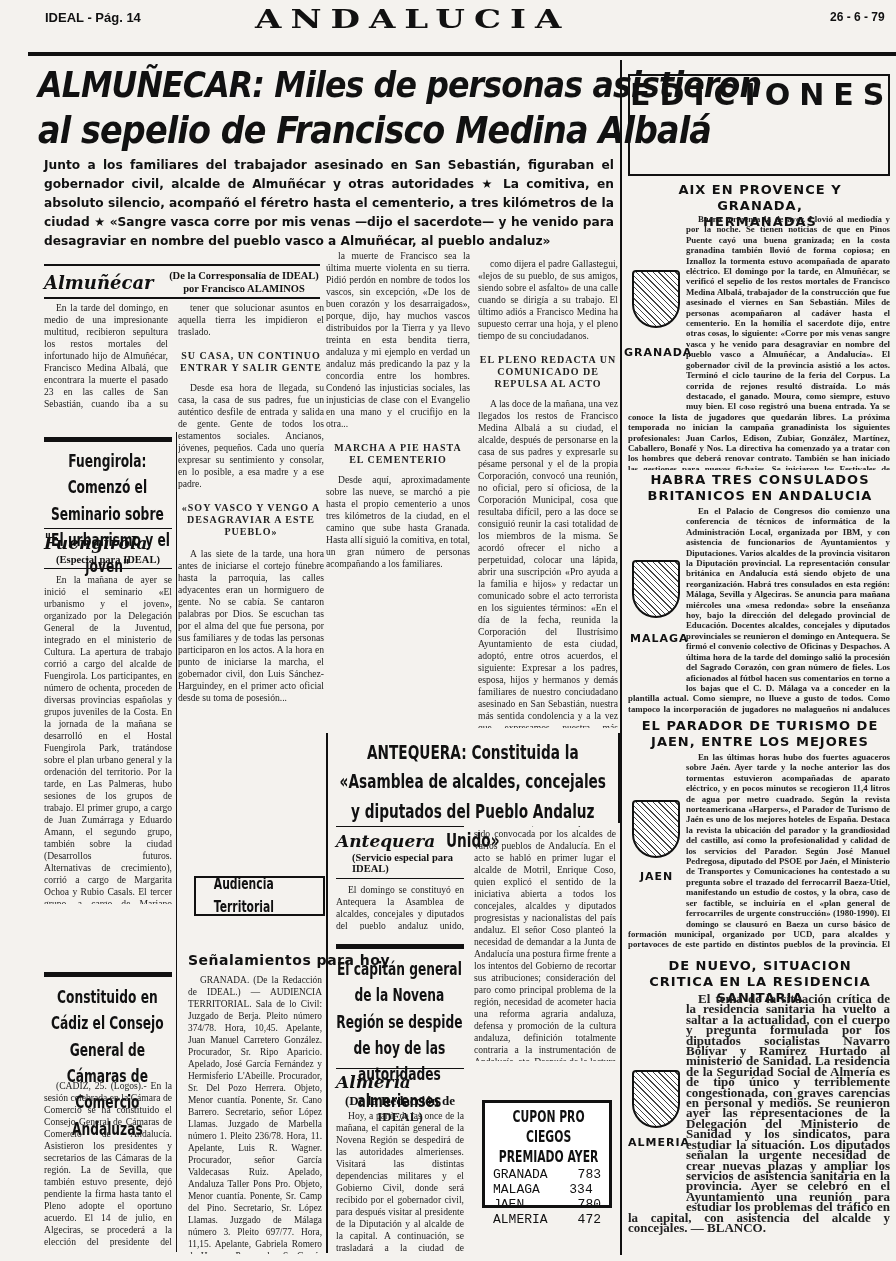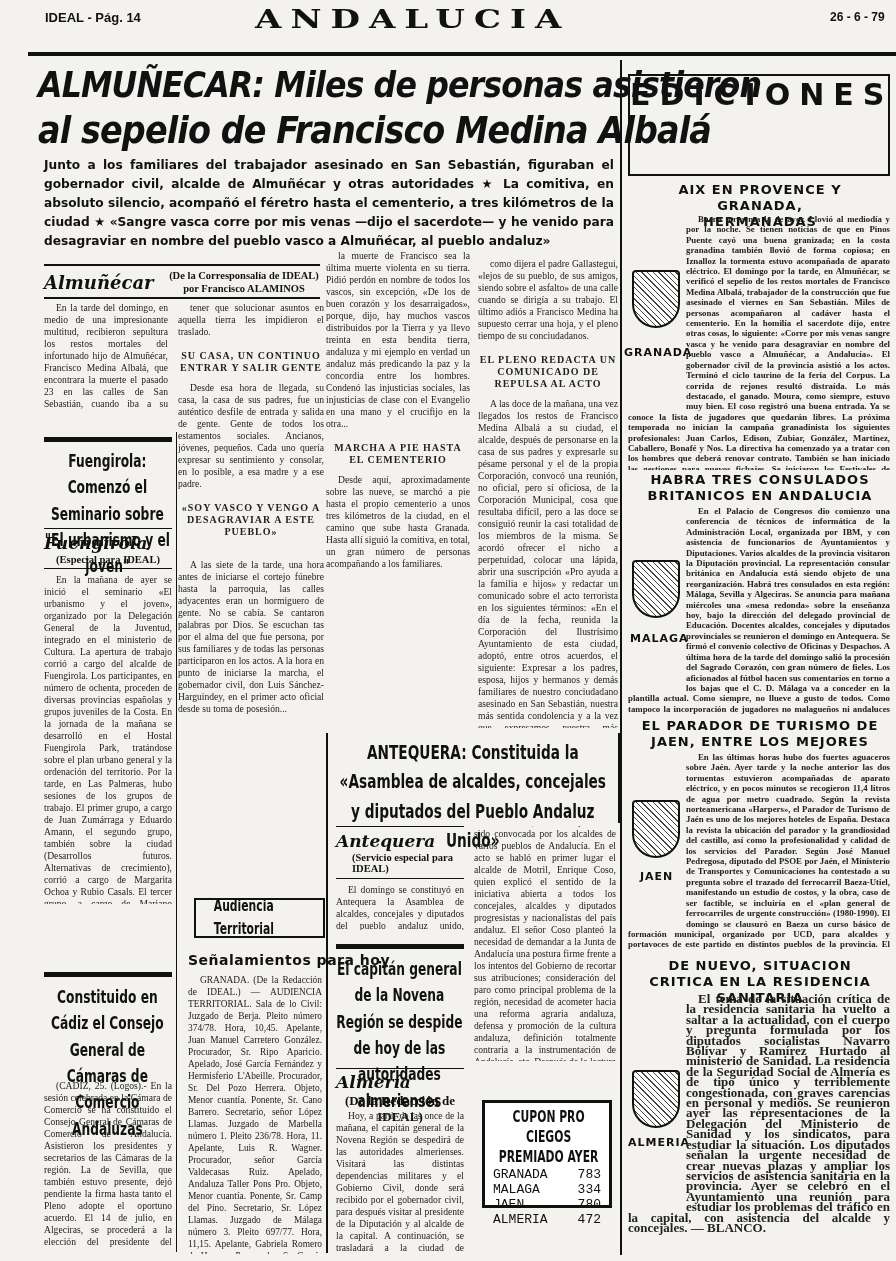--- a/index.html
+++ b/index.html
@@ -43,21 +43,21 @@
 <div class="abs rule" style="left:44px;top:297px;width:276px;height:2px"></div>
 
 <div class="abs body" style="left:44px;top:302px;width:124px;height:108px;overflow:hidden">
     <p>En la tarde del domingo, en medio de una impresionante multitud, recibieron sepultura los restos mortales del infortunado hijo de Almuñécar, Francisco Medina Albalá, que encontrara la muerte el pasado 23 en las calles de San Sebastián, cuando iba a su trabajo. Los restos de Francisco llegaron a nuestra ciudad, su ciudad natal, sobre las nueve de esa mañana, procedentes del País Vasco. Sus padres y familiares lo habían hecho unas horas antes. Sin embargo, su esposa e hijos quedaron allí, con todo el dolor de su ser más querido puesto que lo precipitado del viaje y</p>
   </div>
 
 <div class="abs body" style="left:178px;top:302px;width:146px;height:590px;overflow:hidden">
   <p>tener que solucionar asuntos en aquella tierra les impidieron el traslado.</p>
   <div class="subhead" style="margin:12px 0 8px">SU CASA, UN CONTINUO ENTRAR Y SALIR GENTE</div>
   <p>Desde esa hora de llegada, su casa, la casa de sus padres, fue un auténtico desfile de entrada y salida de gente. Gente de todos los estamentos sociales. Ancianos, jóvenes, pequeños. Cada uno quería expresar su sentimiento y consolar, en lo posible, a esa madre y a ese padre.</p>
-  <div class="subhead" style="margin:12px 0 21px">«SOY VASCO Y VENGO A DESAGRAVIAR A ESTE PUEBLO»</div>
+  <div class="subhead" style="margin:12px 0 10px">«SOY VASCO Y VENGO A DESAGRAVIAR A ESTE PUEBLO»</div>
   <p>A las siete de la tarde, una hora antes de iniciarse el cortejo fúnebre hasta la parroquia, las calles adyacentes eran un hormiguero de gente. No se cabía. Se cantaron palabras por Dios. Se escuchan tas por el alma del que fue persona, por sus familiares y de todas las personas participaron en los actos. A la hora en punto de iniciarse la marcha, el gobernador civil, don Luis Sánchez-Harguindey, en el primer acto oficial desde su toma de posesión...</p>
 </div>
 
 <div class="abs body" style="left:326px;top:250px;width:144px;height:470px;overflow:hidden">
   <p>la muerte de Francisco sea la última muerte violenta en su tierra. Pidió perdón en nombre de todos los vascos, sin excepción, «De los de buen corazón y los desarraigados», porque, dijo, hay muchos vascos distribuidos por la Tierra y ya llevo treinta en esta bendita tierra, andaluza y mi ejemplo en verdad un andaluz más predicando la paz y la concordia entre los hombres. Condenó las injusticias sociales, las injusticias de clase con el Evangelio en una mano y el crucifijo en la otra...</p>
   <div class="subhead" style="margin:12px 0 8px">MARCHA A PIE HASTA EL CEMENTERIO</div>
   <p>Desde aquí, aproximadamente sobre las nueve, se marchó a pie hasta el propio cementerio a unos tres kilómetros de la ciudad, en el camino que sube hasta Granada. Hasta allí siguió la comitiva, en total, un gran número de personas acompañando a los familiares.</p>
 </div>
 
 <div class="abs body" style="left:478px;top:258px;width:140px;height:470px;overflow:hidden">
@@ -76,21 +76,21 @@
     <p>En la mañana de ayer se inició el seminario «El urbanismo y el joven», organizado por la Delegación General de la Juventud, integrado en el ministerio de Cultura. La apertura de trabajo corrió a cargo del alcalde de Fuengirola. Los participantes, en número de ochenta, proceden de diversas provincias españolas y grupos juveniles de la Costa. En la jornada de la mañana se desarrolló en el Hostal Fuengirola Park, tratándose sobre el plan urbano general y la ordenación del territorio. Por la tarde, en Las Palmeras, hubo sesiones de los grupos de trabajo. El primer grupo, a cargo de Juan Zumárraga y Eduardo Amann, el segundo grupo, también sobre la ciudad (Desarrollos futuros. Alternativas de crecimiento), corrió a cargo de Margarita Ochoa y Rubio Casals. El tercer grupo, a cargo de Mariano Martegui, estudió los asentamientos turísticos.</p>
   </div>
 
 <div class="abs rule" style="left:44px;top:972px;width:128px;height:5px"></div>
 <div class="abs cond" style="left:44px;top:984px;width:176px;font-size:17px;text-align:center">Constituido en Cádiz el Consejo General de Cámaras de Comercio Andaluzas</div>
 <div class="abs body" style="left:44px;top:1080px;width:128px;height:170px;overflow:hidden">
     <p>(CADIZ, 25. (Logos).- En la sesión celebrada en la Cámara de Comercio se ha constituido el Consejo General de Cámaras de Comercio de Andalucía. Asistieron los presidentes y secretarios de las Cámaras de la región. La de Sevilla, que también estuvo presente, dejó pendiente la firma hasta tanto el Pleno adopte el oportuno acuerdo. El 14 de julio, en Algeciras, se procederá a la elección del presidente del Consejo General. La presidencia será elegida por un período de un año, sólo reelegible por un año más. La sede del Consejo será la de la presidencia.</p>
   </div>
 
 <div class="abs rule" style="left:176px;top:432px;width:1px;height:820px"></div>
-<div class="abs box" style="left:194px;top:898px;width:131px;height:40px;display:flex;align-items:center;justify-content:center">
+<div class="abs box" style="left:194px;top:876px;width:131px;height:40px;display:flex;align-items:center;justify-content:center">
   <span class="cond" style="font-size:15px;transform-origin:center">Audiencia Territorial</span>
 </div>
 <div class="abs" style="left:188px;top:952px;font:bold 14px 'DejaVu Sans',sans-serif;letter-spacing:.5px">Señalamientos para hoy</div>
 <div class="abs body" style="left:188px;top:974px;width:134px;height:280px;overflow:hidden;font-size:9.4px">
     <p>GRANADA. (De la Redacción de IDEAL.) — AUDIENCIA TERRITORIAL. Sala de lo Civil: Juzgado de Berja. Pleito número 374/78. Hora, 10,45. Apelante, Juan Manuel Carretero González. Procurador, Sr. Ripo Aparicio. Apelado, José García Fernández y Hermisferio L'Abeille. Procurador, Sr. Del Pozo Herrera. Objeto, Menor cuantía. Ponente, Sr. Cano Barrero. Secretario, señor López Llamas. Juzgado de Marbella número 1. Pleito 236/78. Hora, 11. Apelante, Luis R. Wagner. Procurador, señor García Valdecasas Ruiz. Apelado, Andaluza Taller Pons Pro. Objeto, Menor cuantía. Ponente, Sr. Camp del Pino. Secretario, Sr. López Llamas. Juzgado de Málaga número 3. Pleito 697/77. Hora, 11,15. Apelante, Gabriela Romero de Herrera. Procurador, Sr. García Valdecasas. Apelado, Marcelo Aran Sánchez. Procurador, Sr. Carlos Valdecasas Ruiz. Objeto, Ejecución de póliza. Ponente, Sr. Cano Barrero. Secretario, señor López Llamas.</p>
   </div>
 
 <div class="abs rule" style="left:326px;top:733px;width:2px;height:520px"></div>
 <div class="abs rule" style="left:618px;top:733px;width:2px;height:90px"></div>
 <div class="abs cond" style="left:336px;top:738px;width:380px;font-size:19px;text-align:center">ANTEQUERA: Constituida la «Asamblea de alcaldes, concejales y diputados del Pueblo Andaluz Unido»</div>
@@ -118,21 +118,21 @@
   <div class="cond" style="font-size:15px;text-align:center;width:160px;line-height:20px">CUPON PRO CIEGOS</div>
   <div class="cond" style="font-size:15px;text-align:center;width:160px;line-height:20px">PREMIADO AYER</div>
   <table class="cupon" style="border-collapse:collapse;width:100%">
     <tbody>
         <tr>
           <td>GRANADA</td>
           <td style="text-align:right">783</td>
         </tr>
     <tr>
           <td>MALAGA</td>
-          <td style="text-align:right">334</td>
+          <td style="text-align:left">334</td>
         </tr>
     <tr>
           <td>JAEN</td>
           <td style="text-align:right">780</td>
         </tr>
     <tr>
           <td>ALMERIA</td>
           <td style="text-align:right">472</td>
         </tr>
   </tbody>

